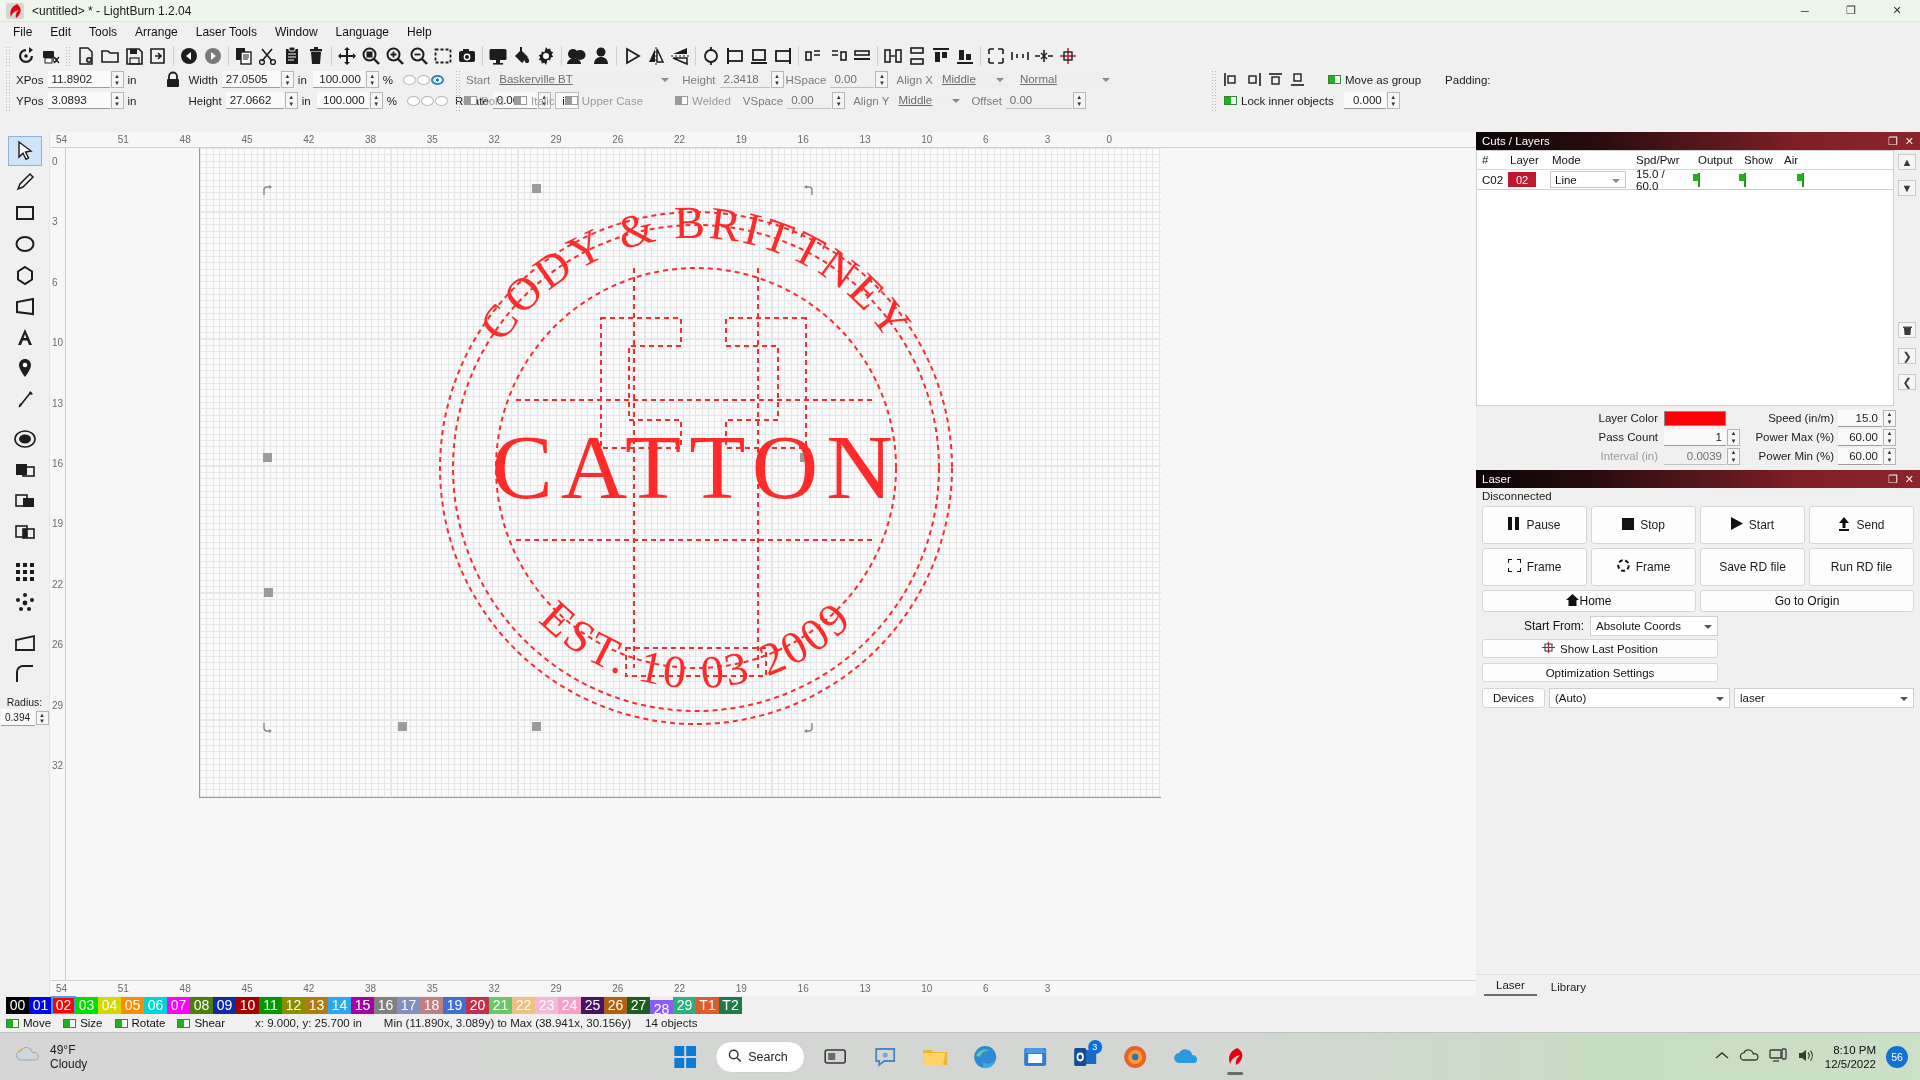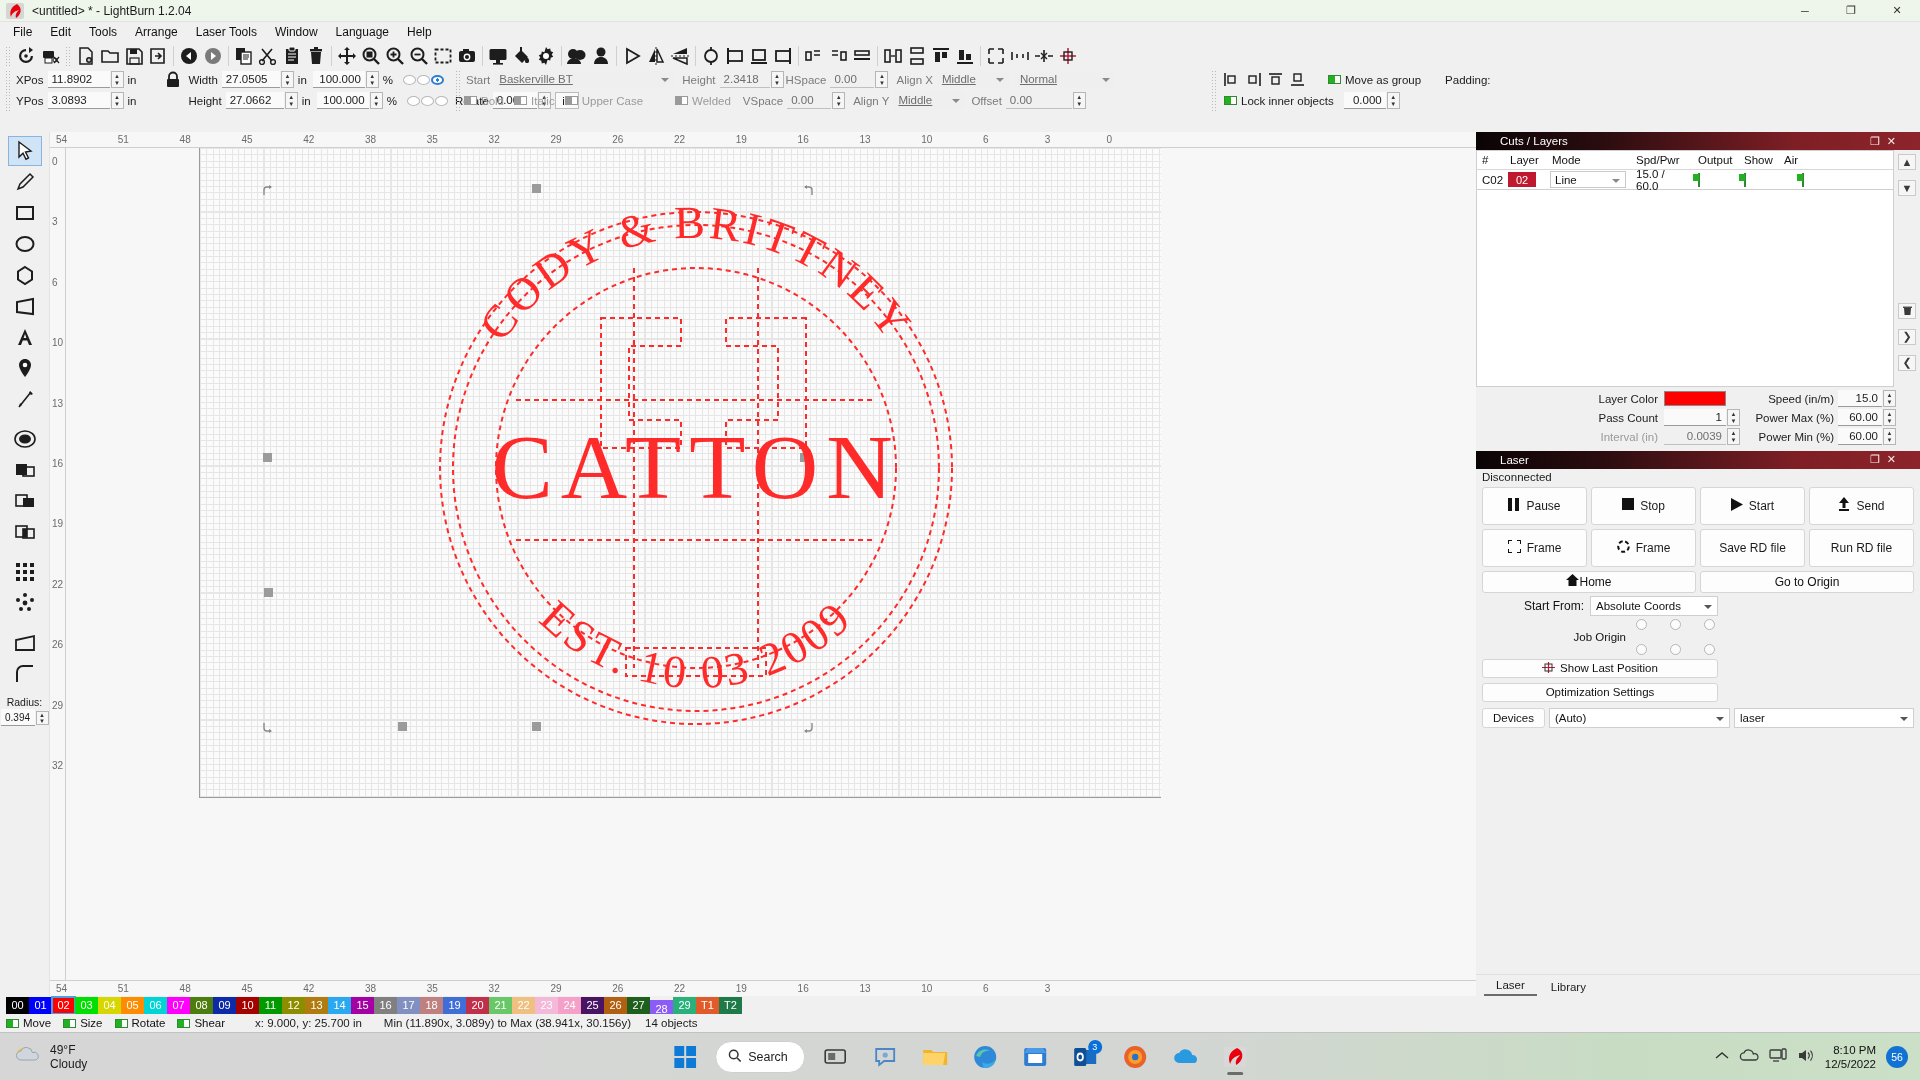--- a/index.html
+++ b/index.html
@@ -137,21 +137,21 @@
 
   
   .design { position: absolute; left: 330px; top: 20px; width: 600px; height: 600px; }
   .handle { position: absolute; width: 9px; height: 9px; background: #9b9b9b; }
   .rot { position: absolute; width: 12px; height: 12px; color: #8a8a8a; }
 
   
   .rightdock { width: 444px; flex: 0 0 444px; display: flex; flex-direction: column; background: #f0f0f0; }
   .panel-title {
     height: 18px; background: linear-gradient(to right, #0a0405 0%, #2a0c0f 28%, #7e1f25 72%, #8d242b 100%);
-    color: #fff; font-size: 11.5px; display: flex; align-items: center; padding: 0 24px;
+    color: #fff; font-size: 11.5px; display: flex; align-items: center; padding: 0 6px;
     position: relative;
   }
   .panel-title .pbtns { margin-left: auto; display: flex; gap: 7px; font-size: 11px; opacity: .9; }
 
   .layers-table { background: #fff; border: 1px solid #cfcfcf; margin: 0; flex: 0 0 auto; }
   .lt-head, .lt-row { display: flex; align-items: center; height: 19px; font-size: 11.5px; }
   .lt-head { border-bottom: 1px solid #d8d8d8; background: #fff; }
   .lt-head div, .lt-row div { padding: 0 5px; }
   .c-num { width: 28px; }
   .c-layer { width: 42px; }
@@ -200,21 +200,21 @@
   .devcombo::after { content:""; position:absolute; right:5px; top:8px; border-left:4px solid transparent; border-right:4px solid transparent; border-top:4px solid #555; }
 
   .dock-tabs { display: flex; align-items: flex-end; height: 22px; padding-left: 8px; gap: 2px; background: #f0f0f0; border-top:1px solid #e0e0e0; }
   .dock-tab { padding: 3px 12px; font-size: 11.5px; color: #1b1b1b; }
   .dock-tab.sel { background: #f0f0f0; border-bottom: 2px solid #6b6b6b; }
 
   
   .palette { height: 18px; display: flex; align-items: center; background: #f0f0f0; flex: 0 0 18px; padding-left: 6px; }
   .pal {
     width: 23px; height: 17px; display: flex; align-items: center; justify-content: center;
-    font-size: 11px; color: #fff; font-family: "Liberation Sans", sans-serif;
+    font-size: 14px; color: #fff; font-family: "Liberation Sans", sans-serif;
   }
   .pal.sel { outline: 2px solid #4a9fe0; outline-offset: -1px; }
   .statusbar { height: 18px; display: flex; align-items: center; background: #f0f0f0; flex: 0 0 18px; font-size: 11.5px; padding-left: 6px; gap: 0; }
   .sb-chk { display: flex; align-items: center; margin-right: 12px; }
   .sb-txt { margin-left: 10px; color: #1b1b1b; }
 
   
   .taskbar {
     height: 48px; flex: 0 0 48px; display: flex; align-items: center;
     background: linear-gradient(to right, #d6d6d6 0%, #d3d6d3 62%, #c8dcc4 84%, #cbe0c6 100%);
@@ -1139,31 +1139,20 @@
             <span>Go to Origin</span>
           </div>
         </div>
 
         <div style="display:flex;padding:4px 6px 0 6px;gap:8px">
           <div style="width:236px">
             <div class="lz-line" style="justify-content:flex-end;gap:6px">
               <span>Start From:</span>
               <span class="devcombo" style="width:128px">Absolute Coords</span>
             </div>
-            <div style="display:flex;align-items:center;gap:10px;justify-content:flex-end;margin-top:3px">
-              <span style="font-size:11.5px">Job Origin</span>
-              <span class="jobgrid">
-                <i></i>
-                <i></i>
-                <i></i>
-                <i></i>
-                <i></i>
-                <i></i>
-              </span>
-            </div>
             <div class="wide-btn" style="margin-top:4px">
               <span><svg width="13" height="11" viewBox="0 0 13 11">
                     <path d="M6.5 0v11M0 5.5h13" stroke="#c0182e" stroke-width="1.2"></path>
                     <rect x="3" y="2" width="7" height="7" fill="none" stroke="#333" stroke-width="1"></rect>
                   </svg></span>
               <span>Show Last Position</span>
             </div>
             <div class="wide-btn" style="margin-top:5px">
               <span>Optimization Settings</span>
             </div>

